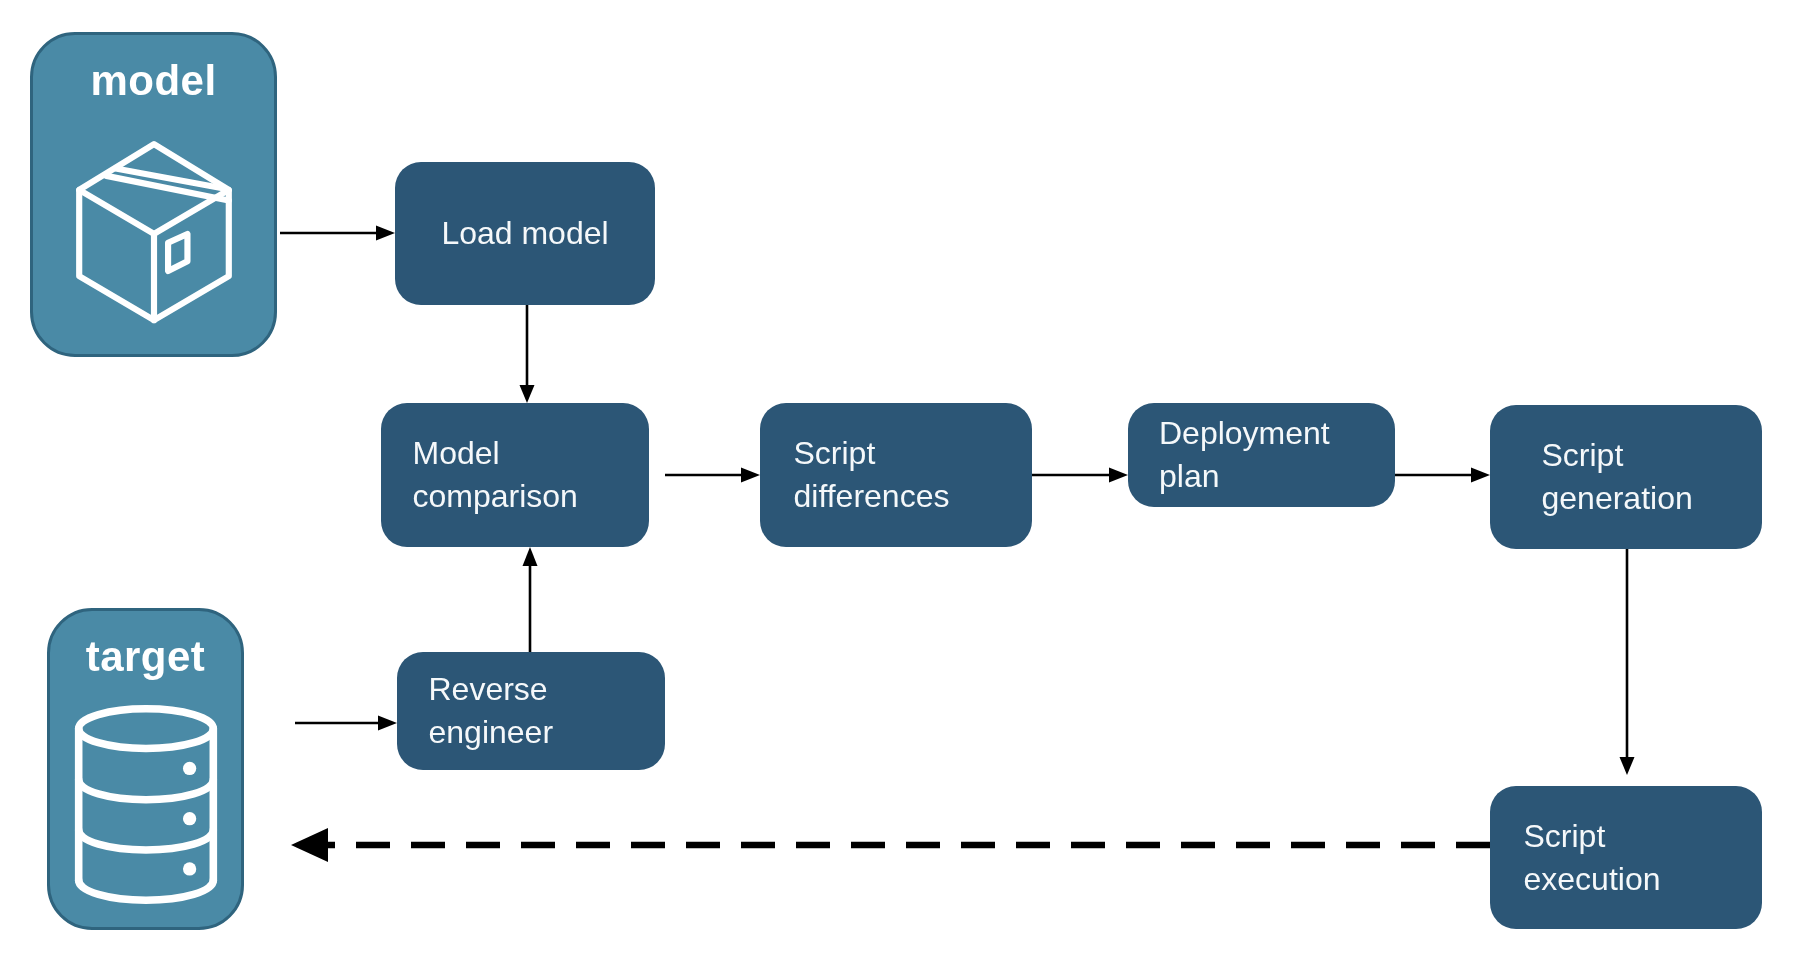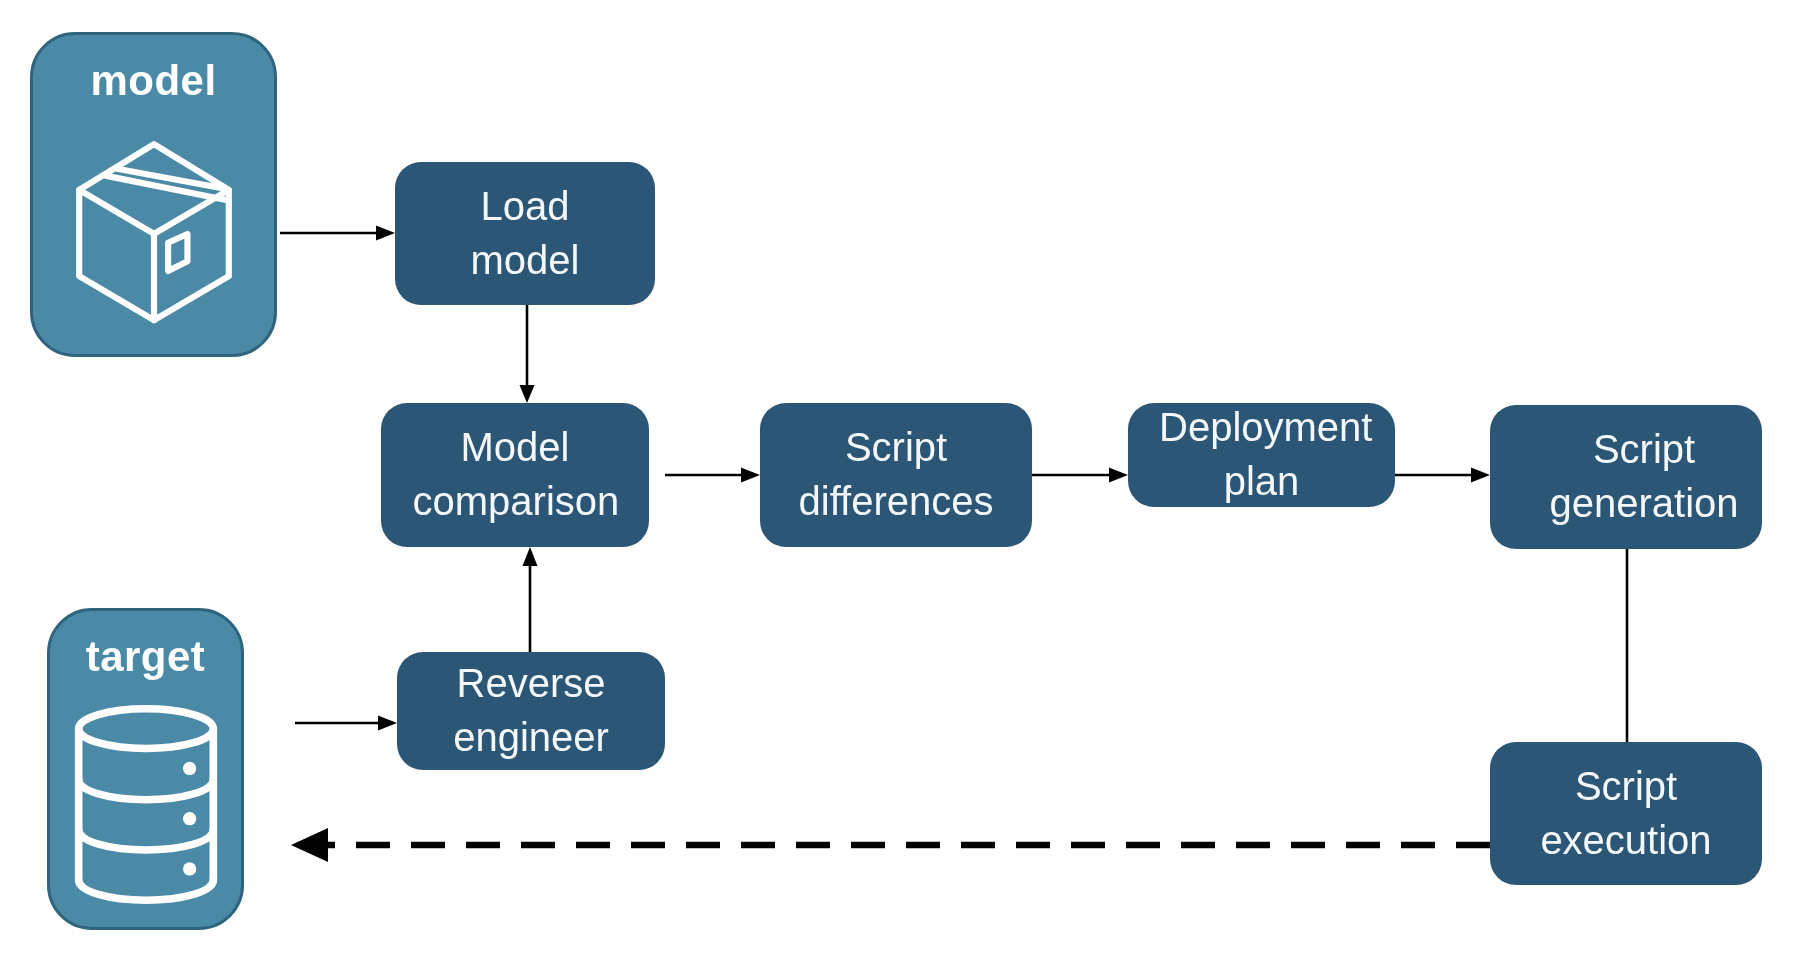--- a/index.html
+++ b/index.html
@@ -49,32 +49,32 @@
     position:absolute;
     background:var(--node-fill);
     border-radius:26px;
     display:flex;
     align-items:center;
     justify-content:center;
     box-sizing:border-box;
   }
   .node-label{
     color:var(--label);
-    font-size:40px;
+    font-size:32px;
     line-height:1.34;
-    text-align:center;
+    text-align:left;
     max-width:205px;
   }
   #load-model       {left:395px;top:162px;width:260px;height:143px;}
   #model-comparison {left:381px;top:403px;width:268px;height:144px;}
   #model-differences{left:760px;top:403px;width:272px;height:144px;}
   #deployment-plan  {left:1128px;top:403px;width:267px;height:104px;}
   #script-generation{left:1490px;top:405px;width:272px;height:144px;padding-left:36px;}
   #reverse-engineer {left:397px;top:652px;width:268px;height:118px;}
-  #script-execution {left:1490px;top:742px;width:272px;height:143px;}
+  #script-execution {left:1490px;top:786px;width:272px;height:143px;}
   
   .edges{
     position:absolute;
     left:0;top:0;width:1800px;height:959px;
     pointer-events:none;
   }
   .edge{stroke:var(--arrow);stroke-width:2.6;fill:none;}
   .edge-dashed{stroke:var(--arrow);stroke-width:6.5;fill:none;stroke-dasharray:34 21;}
   .head{fill:var(--arrow);stroke:none;}
 </style>

